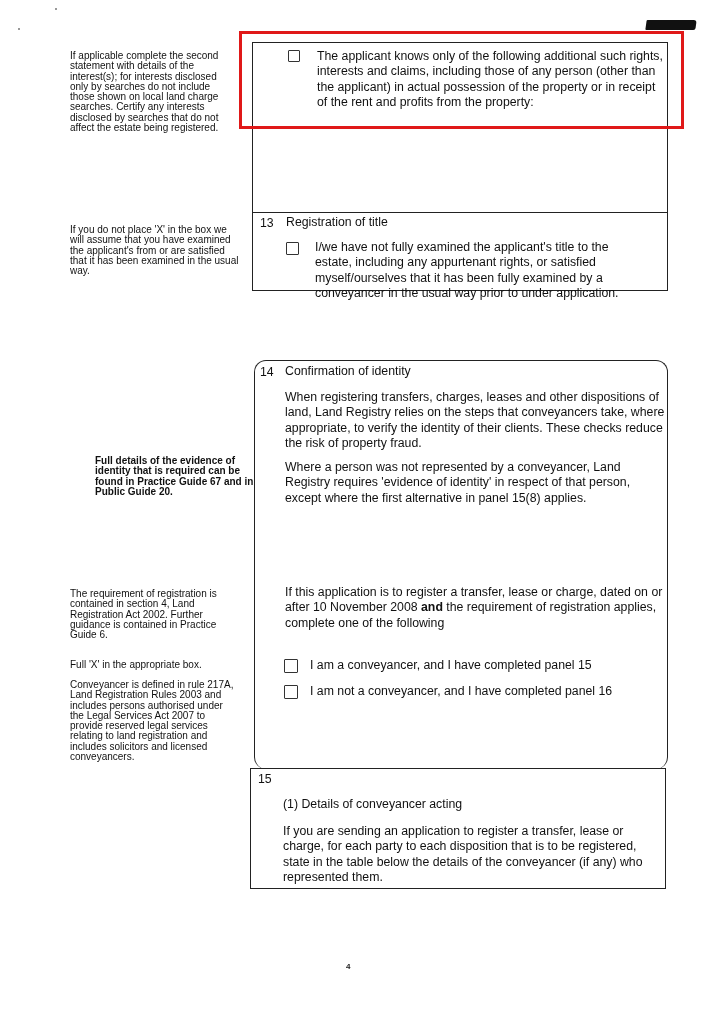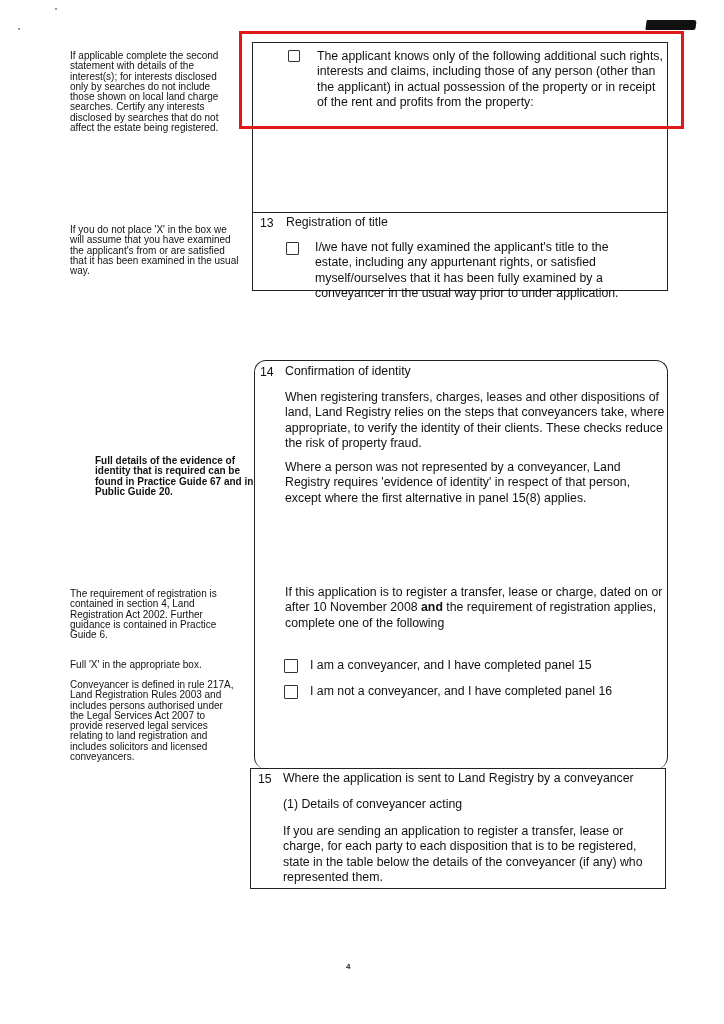--- a/index.html
+++ b/index.html
@@ -68,20 +68,19 @@
     <span>If this application is to register a transfer, lease or charge, dated on or after 10 November 2008 </span><b class="inl">and</b><span> the requirement of registration applies, complete one of the following</span>
   </div>
   <div class="cb" style="left:29px;top:298px;width:14px;height:14px;"></div>
   <div class="ptxt" style="left:55px;top:297px;">I am a conveyancer, and I have completed panel 15</div>
   <div class="cb" style="left:29px;top:324px;width:14px;height:14px;"></div>
   <div class="ptxt" style="left:55px;top:323px;">I am not a conveyancer, and I have completed panel 16</div>
 </div>
 
 <div class="panel" style="left:250px;top:768px;width:416px;height:121px;padding-left:19px;">
   <div class="num" style="left:7px;top:3px;">15</div>
-  <div class="ptxt" style="left:32px;top:2px;">Where the application is sent to Land Registry by a conveyancer</div>
   <div class="ptxt" style="left:32px;top:28px;">(1) Details of conveyancer acting</div>
   <div class="ptxt" style="left:32px;top:55px;width:380px;">If you are sending an application to register a transfer, lease or charge, for each party to each disposition that is to be registered, state in the table below the details of the conveyancer (if any) who represented them.</div>
 </div>
 
 <div class="highlight"></div>
 
 <div class="page-num">4</div>
 
 </body></html>

